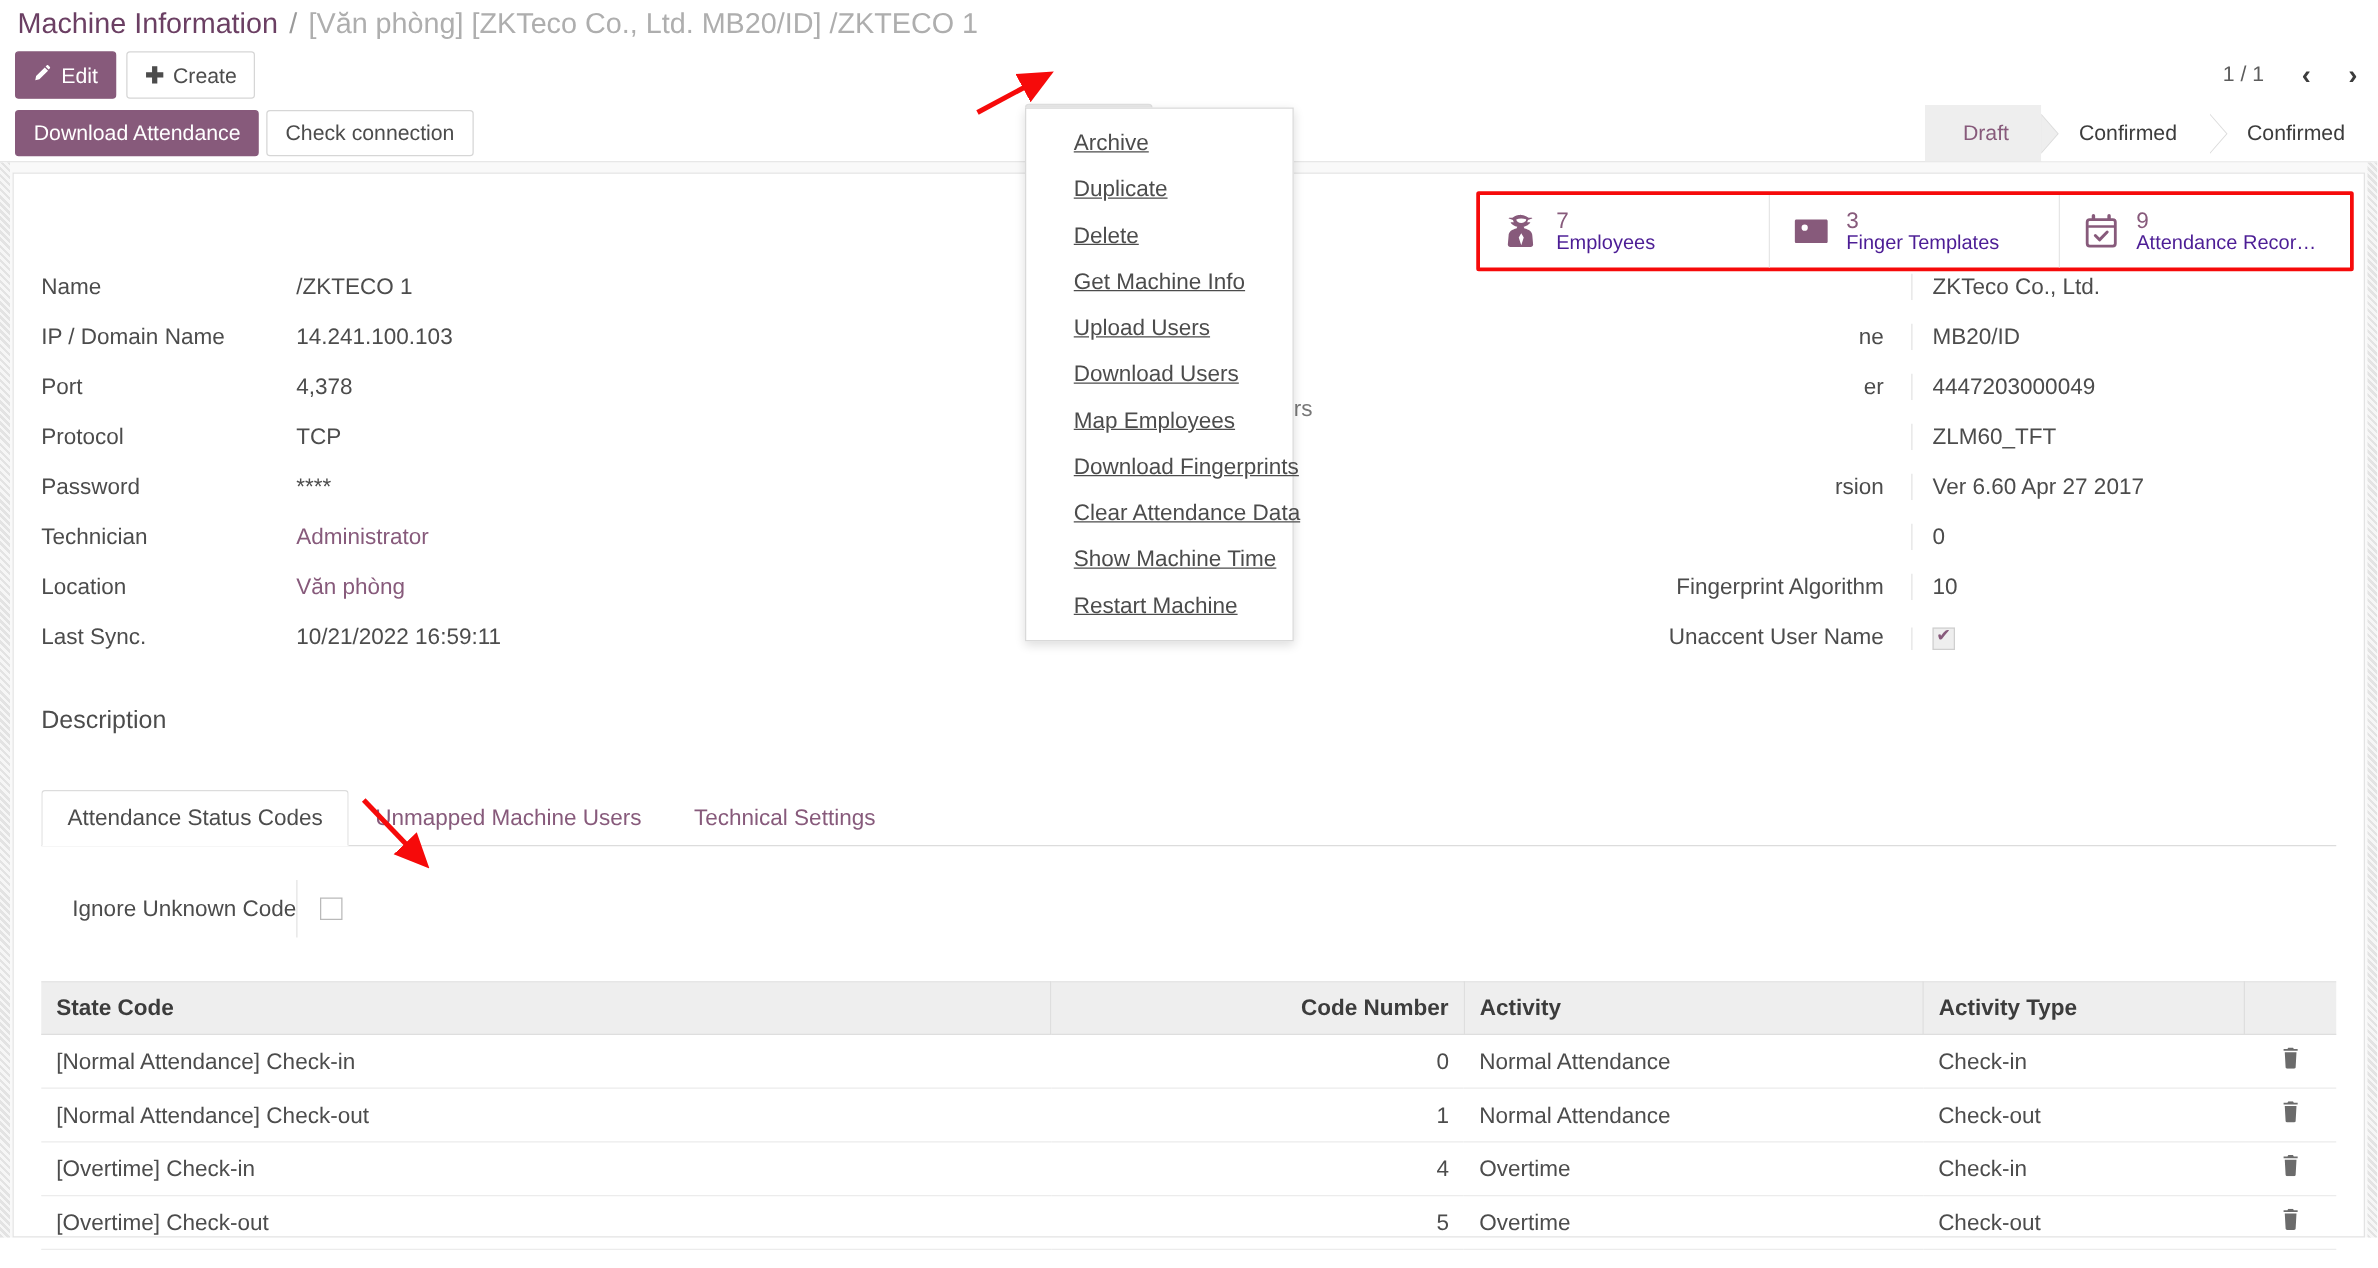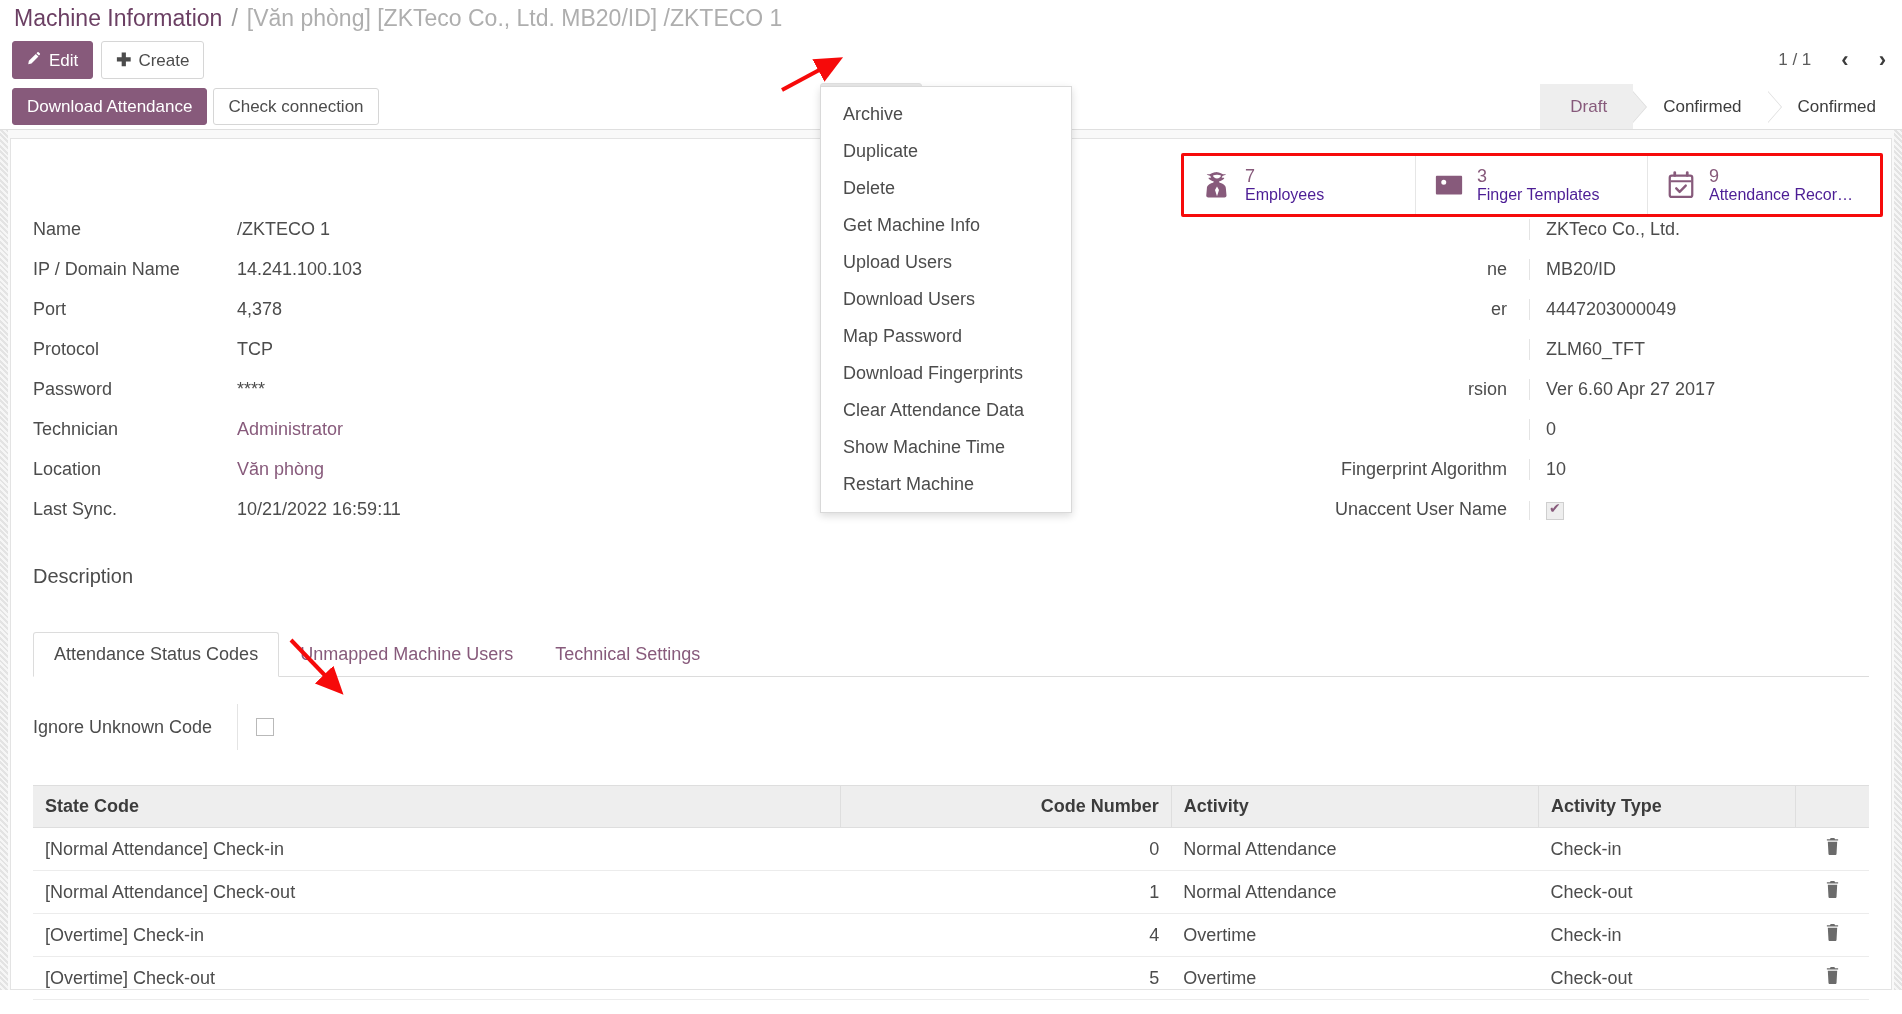--- a/index.html
+++ b/index.html
@@ -253,21 +253,21 @@
   }
   .nb-tab.active {
     color: #4c4c4c;
     background: #ffffff;
     border: 1px solid #dcdcdc;
     border-bottom-color: #ffffff;
     border-radius: 3px 3px 0 0;
   }
   .nb-body { padding-top: 26px; }
   .nb-chkrow { display: flex; align-items: center; height: 48px; }
-  .nb-chkrow .f-label { width: 204px; }
+  .nb-chkrow .f-label { width: 204px; text-align: right; }
   .nb-chkrow .cellbox { border-left: 1px solid #e4e4e4; padding-left: 18px; height: 46px; display:flex; align-items:center;}
 
   
   table.o2m {
     width: 100%;
     border-collapse: collapse;
     margin-top: 34px;
     font-size: 18px;
   }
   table.o2m thead th {
@@ -297,26 +297,27 @@
     font-size: 18px;
     cursor: pointer;
     border-bottom: 1px solid #ececec;
   }
 
   
   .dropdown {
     position: absolute;
     left: 820px;
     top: 86px;
-    width: 252px;
+    width: 215px;
     background: #ffffff;
     border: 1px solid #d9d9d9;
     box-shadow: 0 3px 8px rgba(0,0,0,.14);
     z-index: 80;
-    padding: 9px 0;
+    padding: 9px 16px;
+    text-decoration: underline;
   }
   .dd-item {
     padding: 8px 22px;
     font-size: 18px;
     color: #4c4c4c;
     white-space: nowrap;
     cursor: pointer;
   }
 
   
@@ -609,21 +610,21 @@
     </div>
   </div>
 
   <div class="dropdown">
     <div class="dd-item">Archive</div>
     <div class="dd-item">Duplicate</div>
     <div class="dd-item">Delete</div>
     <div class="dd-item">Get Machine Info</div>
     <div class="dd-item">Upload Users</div>
     <div class="dd-item">Download Users</div>
-    <div class="dd-item">Map Password</div>
+    <div class="dd-item">Map Employees</div>
     <div class="dd-item">Download Fingerprints</div>
     <div class="dd-item">Clear Attendance Data</div>
     <div class="dd-item">Show Machine Time</div>
     <div class="dd-item">Restart Machine</div>
   </div>
 
   <svg class="arrow" style="left:780px;top:55px;" width="70" height="45">
     <defs>
         <marker id="ah1" markerWidth="7" markerHeight="7" refX="5" refY="3.2" orient="auto">
       <path d="M0,0 L7,3.2 L0,6.4 z" fill="#f60a0a"></path>

